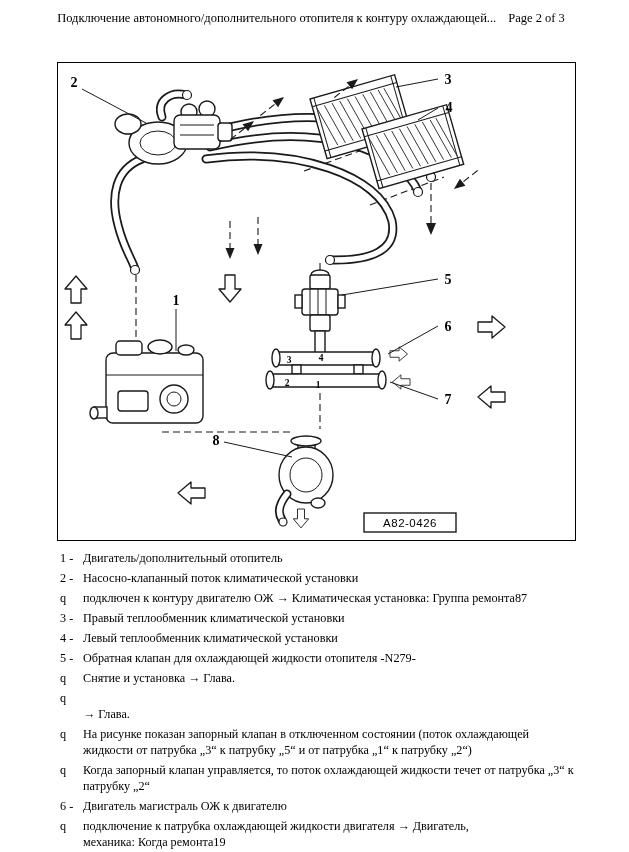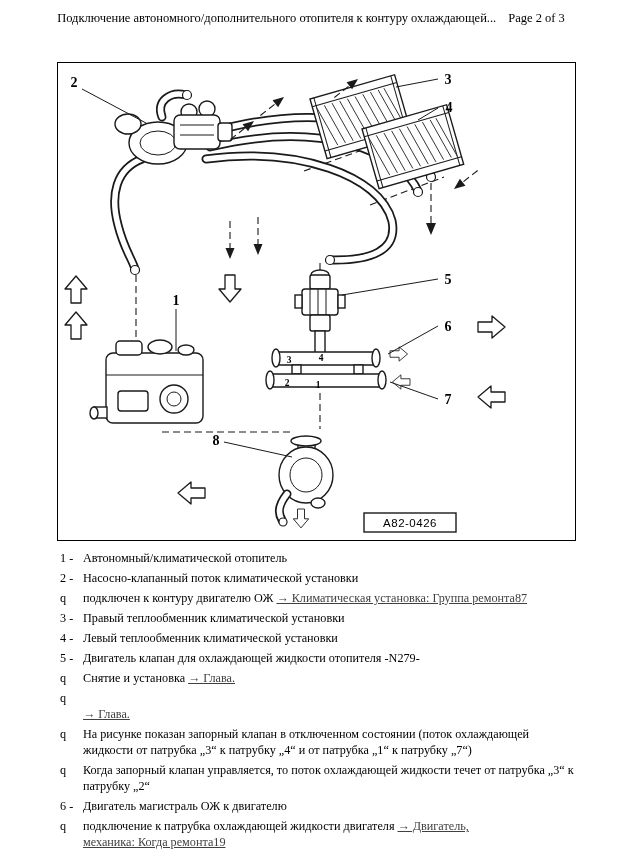--- a/index.html
+++ b/index.html
@@ -9,21 +9,21 @@
 
   .doc-header { position:absolute; top:11px; left:0; width:100%; text-align:center; font-size:12.5px; white-space:nowrap; }
   .doc-header .sep { display:inline-block; width:12px; }
 
   .diagram-frame { position:absolute; left:57px; top:62px; width:519px; height:479px; border:1.4px solid #000; background:#fff; }
 
   .legend { position:absolute; left:60px; top:550px; width:514px; font-size:12.2px; line-height:16px; }
   .legend-row { display:flex; margin-bottom:4px; }
   .legend-row .marker { flex:0 0 23px; }
   .legend-row .body { flex:1; }
-  .doc-link { color:#404040; text-decoration:underline; cursor:pointer; }
+  .doc-link { color:#000000; cursor:pointer; }
 
   
   .part { fill:#fff; stroke:#1a1a1a; stroke-width:1.4; }
   .thin { fill:none; stroke:#1a1a1a; stroke-width:1; }
   .hatch { stroke:#333; stroke-width:.9; }
   .tube-o { fill:none; stroke:#1a1a1a; stroke-width:9; stroke-linecap:round; }
   .tube-i { fill:none; stroke:#fff; stroke-width:5.5; stroke-linecap:round; }
   .cap { fill:#fff; stroke:#1a1a1a; stroke-width:1.2; }
   .dash { fill:none; stroke:#1a1a1a; stroke-width:1.1; stroke-dasharray:7 4; }
   .leader { stroke:#1a1a1a; stroke-width:1; }
@@ -256,21 +256,21 @@
       <g>
         <rect class="part" x="306" y="450" width="92" height="19" stroke-width="1.2"></rect>
         <text class="figlabel" x="352" y="464" text-anchor="middle">A82-0426</text>
       </g>
     </svg>
   </div>
 
   <div class="legend">
   <div class="legend-row">
     <span class="marker">1 -</span>
-    <span class="body"><span>Автономный/климатической отопитель</span></span>
+    <span class="body"><span>Двигатель/дополнительный отопитель</span></span>
   </div>
 
   <div class="legend-row">
     <span class="marker">2 -</span>
     <span class="body"><span>Насосно-клапанный поток климатической установки</span></span>
   </div>
 
   <div class="legend-row">
     <span class="marker">q</span>
     <span class="body"><span>подключен к контуру двигателю ОЖ </span><span class="doc-link">→ Климатическая установка: Группа ремонта87</span></span>
@@ -281,36 +281,36 @@
     <span class="body"><span>Правый теплообменник климатической установки</span></span>
   </div>
 
   <div class="legend-row">
     <span class="marker">4 -</span>
     <span class="body"><span>Левый теплообменник климатической установки</span></span>
   </div>
 
   <div class="legend-row">
     <span class="marker">5 -</span>
-    <span class="body"><span>Двигатель клапан для охлаждающей жидкости отопителя -N279-</span></span>
+    <span class="body"><span>Обратная клапан для охлаждающей жидкости отопителя -N279-</span></span>
   </div>
 
   <div class="legend-row">
     <span class="marker">q</span>
     <span class="body"><span>Снятие и установка </span><span class="doc-link">→ Глава.</span></span>
   </div>
 
   <div class="legend-row">
     <span class="marker">q</span>
     <span class="body"><br><span class="doc-link">→ Глава.</span></span>
   </div>
 
   <div class="legend-row">
     <span class="marker">q</span>
-    <span class="body"><span>На рисунке показан запорный клапан в отключенном состоянии (поток охлаждающей жидкости от патрубка „3“ к патрубку „4“ и от патрубка „1“ к патрубку „7“)</span></span>
+    <span class="body"><span>На рисунке показан запорный клапан в отключенном состоянии (поток охлаждающей жидкости от патрубка „3“ к патрубку „5“ и от патрубка „1“ к патрубку „2“)</span></span>
   </div>
 
   <div class="legend-row">
     <span class="marker">q</span>
     <span class="body"><span>Когда запорный клапан управляется, то поток охлаждающей жидкости течет от патрубка „3“ к патрубку „2“</span></span>
   </div>
 
   <div class="legend-row">
     <span class="marker">6 -</span>
     <span class="body"><span>Двигатель магистраль ОЖ к двигателю</span></span>

